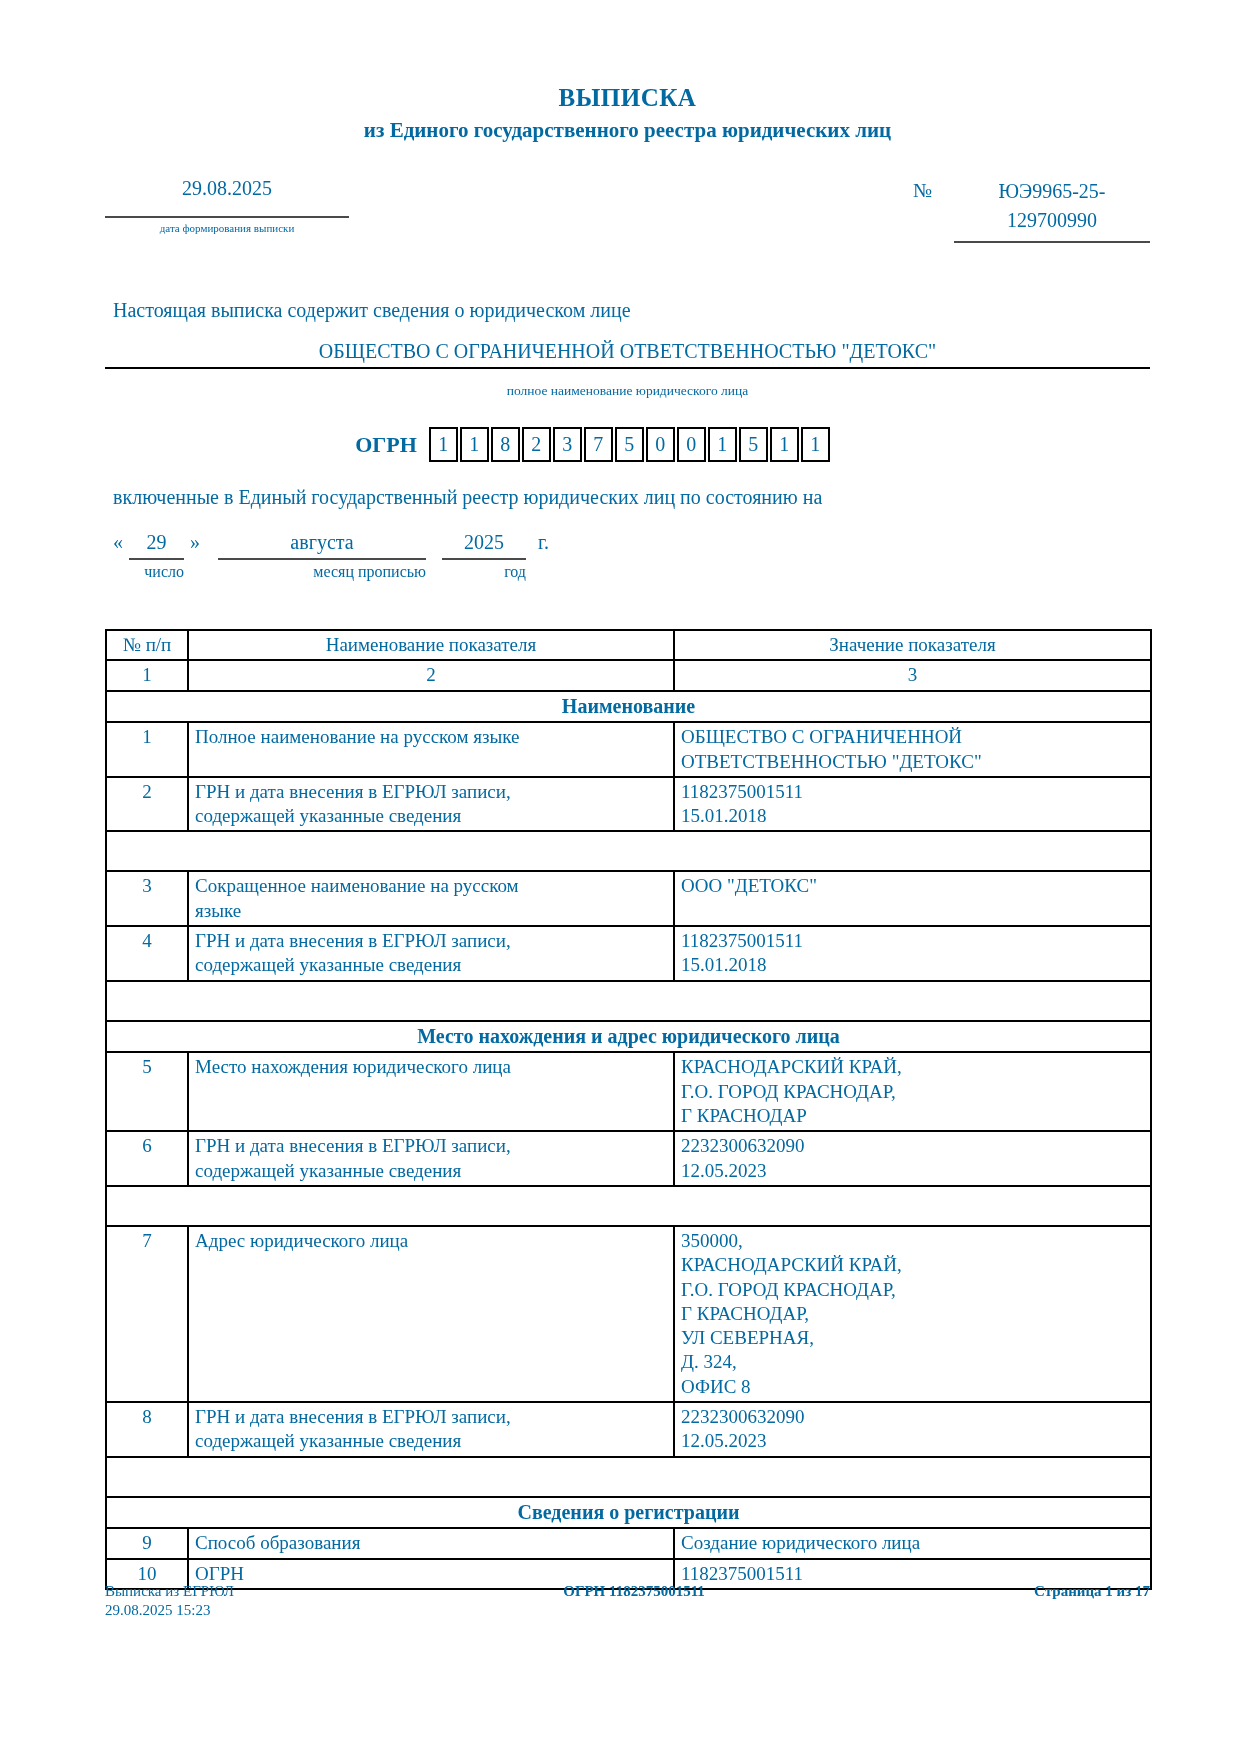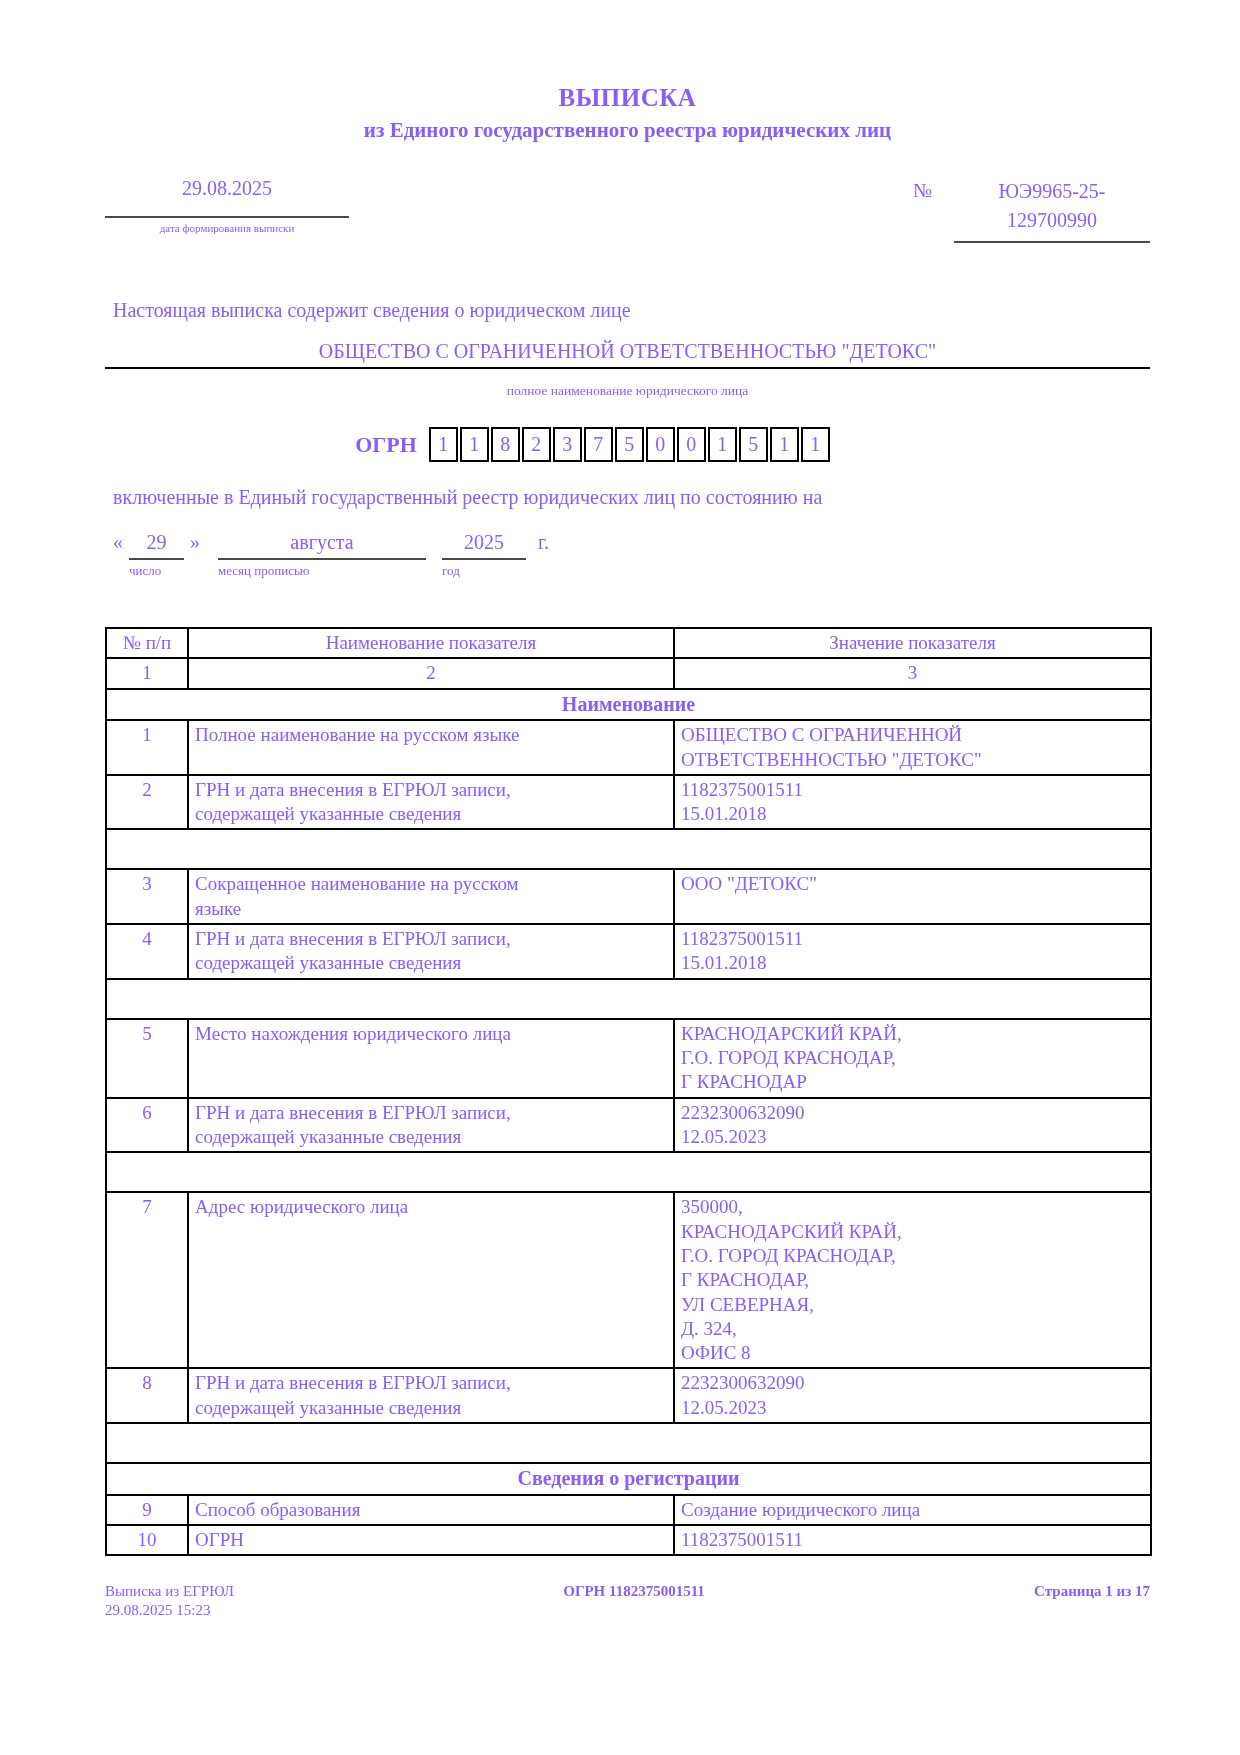--- a/index.html
+++ b/index.html
@@ -1,20 +1,20 @@
 <!DOCTYPE html>
 <html><head>
 <meta charset="utf-8">
 <style>
   html,body { margin:0; padding:0; background:#fff; }
   .page {
     position:relative;
     width:1240px; height:1755px;
     background:#fff;
-    color:#8b5cf6;
+    color:#0369a1;
     font-family:"Liberation Serif","DejaVu Serif",serif;
     overflow:hidden;
   }
   .content { position:absolute; left:105px; top:0; width:1045px; }
 
   .title { margin-top:84px; text-align:center; font-size:25px; font-weight:bold; letter-spacing:0.5px; }
   .subtitle { margin-top:6px; text-align:center; font-size:21px; font-weight:bold; }
 
   .meta-row { margin-top:34px; display:flex; justify-content:space-between; align-items:flex-start; }
   .date-block { width:244px; }
@@ -39,21 +39,21 @@
   }
 
   .included-line { margin-top:24px; font-size:20px; padding-left:8px; }
 
   .asof-row { margin-top:22px; padding-left:8px; font-size:20px; display:flex; align-items:flex-start; }
   .asof-quote { padding-top:0; }
   .asof-field { text-align:center; border-bottom:2px solid #4a4a4a; padding-bottom:4px; }
   .asof-day-wrap { width:55px; margin:0 6px; }
   .asof-month-wrap { width:208px; margin-left:18px; }
   .asof-year-wrap { width:84px; margin-left:16px; }
-  .asof-caption { font-size:13px; text-align:left; padding-top:3px; }
+  .asof-caption { font-size:16px; text-align:right; padding-top:3px; }
   .asof-suffix { margin-left:12px; }
 
   table.registry { margin-top:48px; width:1045px; border-collapse:collapse; table-layout:fixed; font-size:19px; }
   table.registry td { border:2px solid #000; padding:2px 6px; vertical-align:top; line-height:1.28; }
   td.num-cell { text-align:center; padding:2px 1px; }
   td.label-cell, td.value-cell { white-space:pre-line; }
   td.header-cell { text-align:center; padding:7px 2px; }
   td.subheader-cell { text-align:center; padding:3px 2px; }
   td.section-cell { text-align:center; font-weight:bold; padding:4px 2px; font-size:20px; }
   td.spacer-cell { height:34px; border-bottom-width:3px; }
@@ -176,20 +176,23 @@
             <td class="num-cell">4</td>
             <td class="label-cell">ГРН и дата внесения в ЕГРЮЛ записи,
 содержащей указанные сведения</td>
             <td class="value-cell">1182375001511
 15.01.2018</td>
           </tr>
           <tr>
             <td colspan="3" class="spacer-cell"></td>
           </tr>
           <tr>
+            <td colspan="3" class="section-cell">Место нахождения и адрес юридического лица</td>
+          </tr>
+          <tr>
             <td class="num-cell">5</td>
             <td class="label-cell">Место нахождения юридического лица</td>
             <td class="value-cell">КРАСНОДАРСКИЙ КРАЙ,
 Г.О. ГОРОД КРАСНОДАР,
 Г КРАСНОДАР</td>
           </tr>
           <tr>
             <td class="num-cell">6</td>
             <td class="label-cell">ГРН и дата внесения в ЕГРЮЛ записи,
 содержащей указанные сведения</td>

